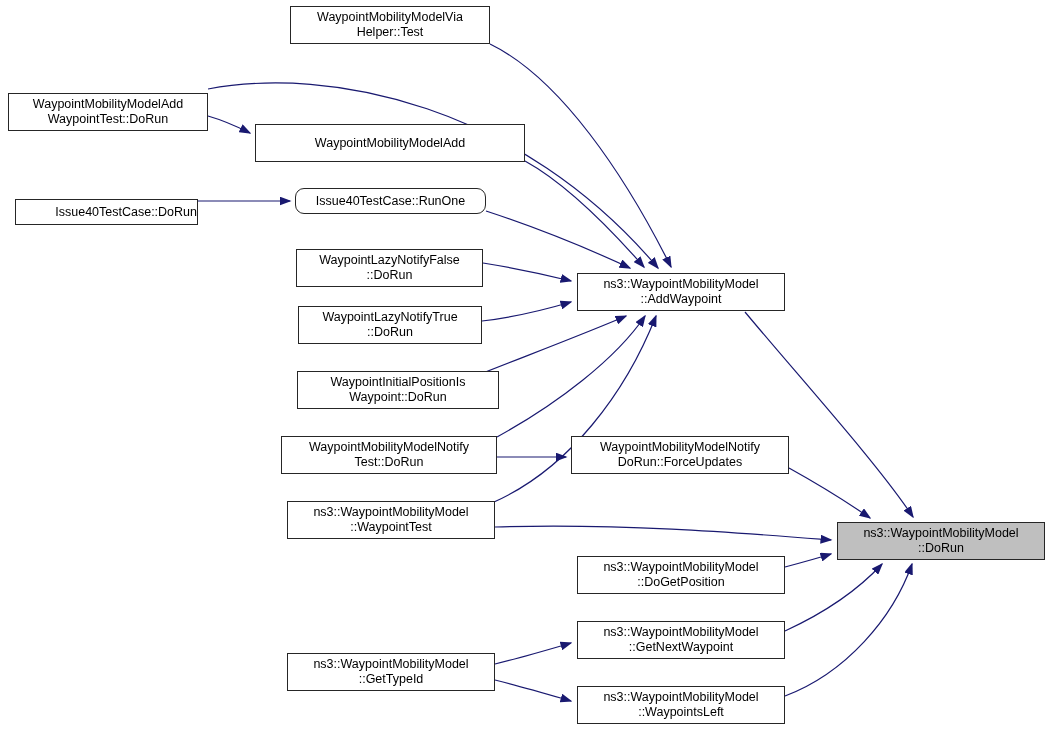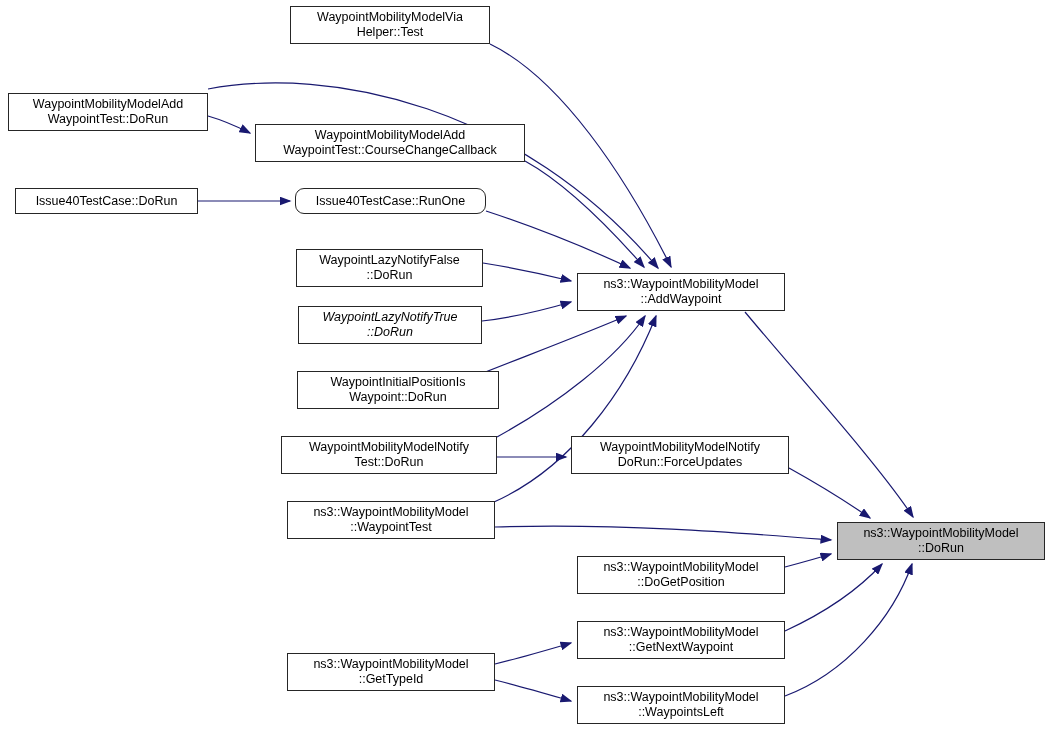--- a/index.html
+++ b/index.html
@@ -79,39 +79,38 @@
     <span>Helper::Test</span>
   </div>
 
   <div class="node" style="left:8px;   top:93px;  width:200px; height:38px;">
     <span>WaypointMobilityModelAdd</span>
     <span>WaypointTest::DoRun</span>
   </div>
 
   <div class="node" style="left:255px; top:124px; width:270px; height:38px;">
     <span>WaypointMobilityModelAdd</span>
-    <span>WaypointTest::CourseChangeCallback</span>
   </div>
 
-  <div class="node" style="left:15px;  top:188px; width:183px; height:26px;">
+  <div class="node" style="left:15px;  top:199px; width:183px; height:26px;align-items:flex-end;">
     <span>Issue40TestCase::DoRun</span>
 
   </div>
 
   <div class="node" style="left:295px; top:188px; width:191px; height:26px;border-radius:9px;">
     <span>Issue40TestCase::RunOne</span>
 
   </div>
 
   <div class="node" style="left:296px; top:240px; width:187px; height:38px;margin-top:9px;">
     <span>WaypointLazyNotifyFalse</span>
     <span>::DoRun</span>
   </div>
 
-  <div class="node" style="left:298px; top:306px; width:184px; height:38px;font-style:italic;">
+  <div class="node" style="left:298px; top:306px; width:184px; height:38px;">
     <span>WaypointLazyNotifyTrue</span>
     <span>::DoRun</span>
   </div>
 
   <div class="node" style="left:297px; top:371px; width:202px; height:38px;">
     <span>WaypointInitialPositionIs</span>
     <span>Waypoint::DoRun</span>
   </div>
 
   <div class="node" style="left:577px; top:273px; width:208px; height:38px;">

